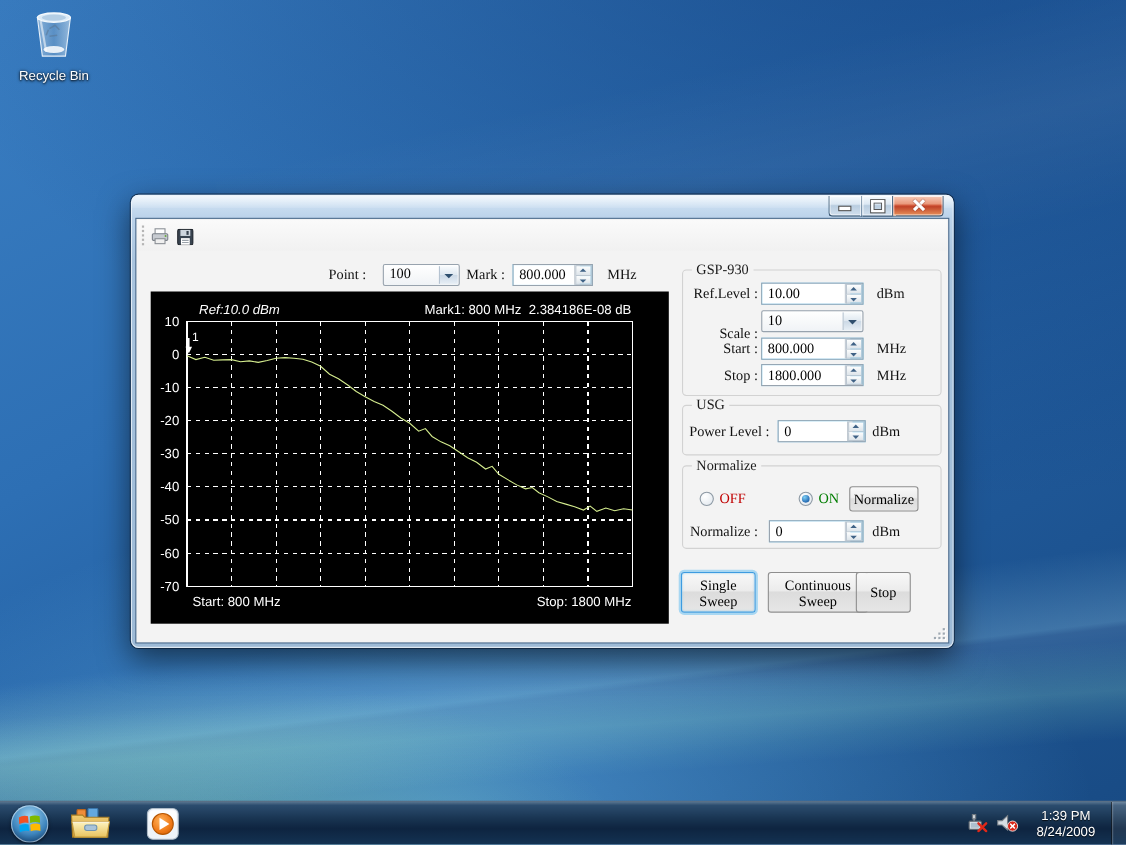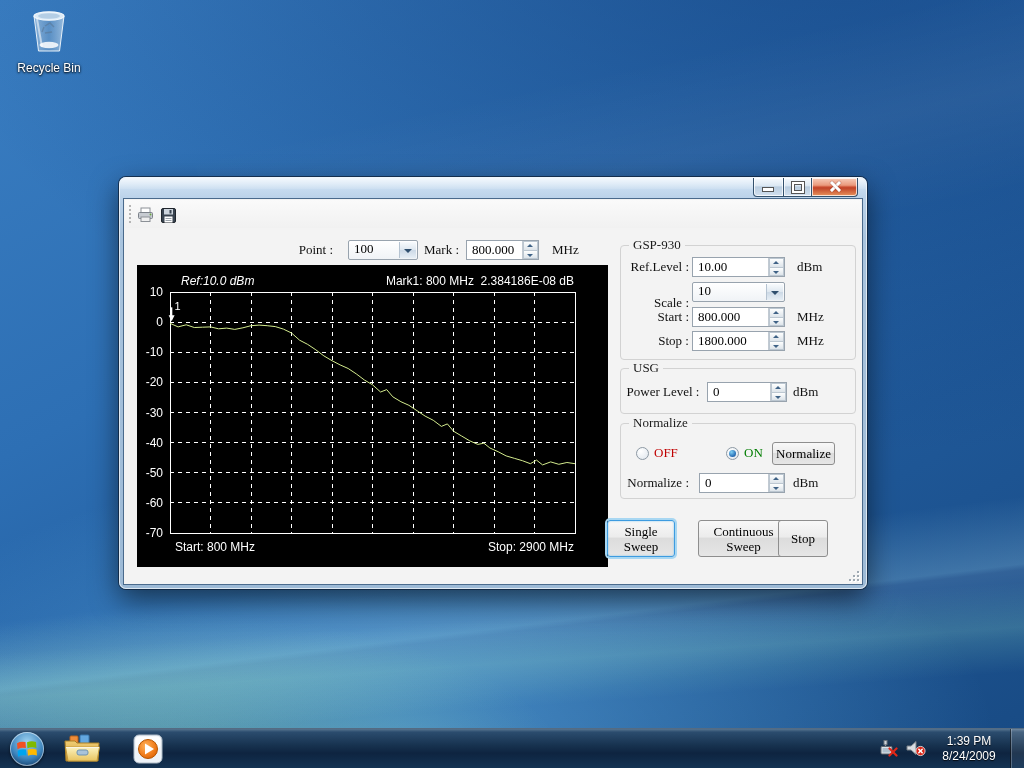--- a/index.html
+++ b/index.html
@@ -196,21 +196,21 @@
             <span class="up"></span>
             <span class="dn"></span>
           </span>
       </div>
       <div class="lbl" style="left:428px;top:41px;">MHz</div>
 
       <div class="chart">
         <div class="chart-text ct-tl">Ref:10.0 dBm</div>
         <div class="chart-text ct-tr">Mark1: 800 MHz  2.384186E-08 dB</div>
         <div class="chart-text ct-bl">Start: 800 MHz</div>
-        <div class="chart-text ct-br">Stop: 2900 MHz</div>
+        <div class="chart-text ct-br">Stop: 1800 MHz</div>
         <svg id="chart-svg" width="471" height="302">
             <line x1="33" y1="57.125" x2="438" y2="57.125" stroke="#ffffff" stroke-width="1" stroke-dasharray="4,4" shape-rendering="crispEdges"></line>
             <line x1="33" y1="87.25" x2="438" y2="87.25" stroke="#ffffff" stroke-width="1" stroke-dasharray="4,4" shape-rendering="crispEdges"></line>
             <line x1="33" y1="117.375" x2="438" y2="117.375" stroke="#ffffff" stroke-width="1" stroke-dasharray="4,4" shape-rendering="crispEdges"></line>
             <line x1="33" y1="147.5" x2="438" y2="147.5" stroke="#ffffff" stroke-width="1" stroke-dasharray="4,4" shape-rendering="crispEdges"></line>
             <line x1="33" y1="177.625" x2="438" y2="177.625" stroke="#ffffff" stroke-width="1" stroke-dasharray="4,4" shape-rendering="crispEdges"></line>
             <line x1="33" y1="207.75" x2="438" y2="207.75" stroke="#ffffff" stroke-width="1" stroke-dasharray="4,4" shape-rendering="crispEdges"></line>
             <line x1="33" y1="237.875" x2="438" y2="237.875" stroke="#ffffff" stroke-width="1" stroke-dasharray="4,4" shape-rendering="crispEdges"></line>
             <line x1="73.5" y1="27" x2="73.5" y2="268" stroke="#ffffff" stroke-width="1" stroke-dasharray="4,4" shape-rendering="crispEdges"></line>
             <line x1="114" y1="27" x2="114" y2="268" stroke="#ffffff" stroke-width="1" stroke-dasharray="4,4" shape-rendering="crispEdges"></line>
@@ -302,21 +302,21 @@
         <div class="fieldbox" style="left:78px;top:49px;width:86px;">
           <input type="text" readonly="" value="0" style="">
           <span class="spin">
               <span class="up"></span>
               <span class="dn"></span>
             </span>
         </div>
         <div class="lbl" style="left:172px;top:49px;">dBm</div>
       </div>
 
-      <div class="btn focused" style="left:483px;top:321px;width:68px;height:37px;">Single Sweep</div>
+      <div class="btn focused" style="left:495px;top:321px;width:68px;height:37px;">Single Sweep</div>
       <div class="btn" style="left:574px;top:321px;width:91px;height:37px;">Continuous Sweep</div>
       <div class="btn" style="left:654px;top:321px;width:50px;height:37px;">Stop</div>
 
       <div class="resize-grip">
         <i class="a"></i>
           <i class="b"></i>
           <i class="c"></i>
           <i class="d"></i>
           <i class="e"></i>
           <i class="f"></i>

